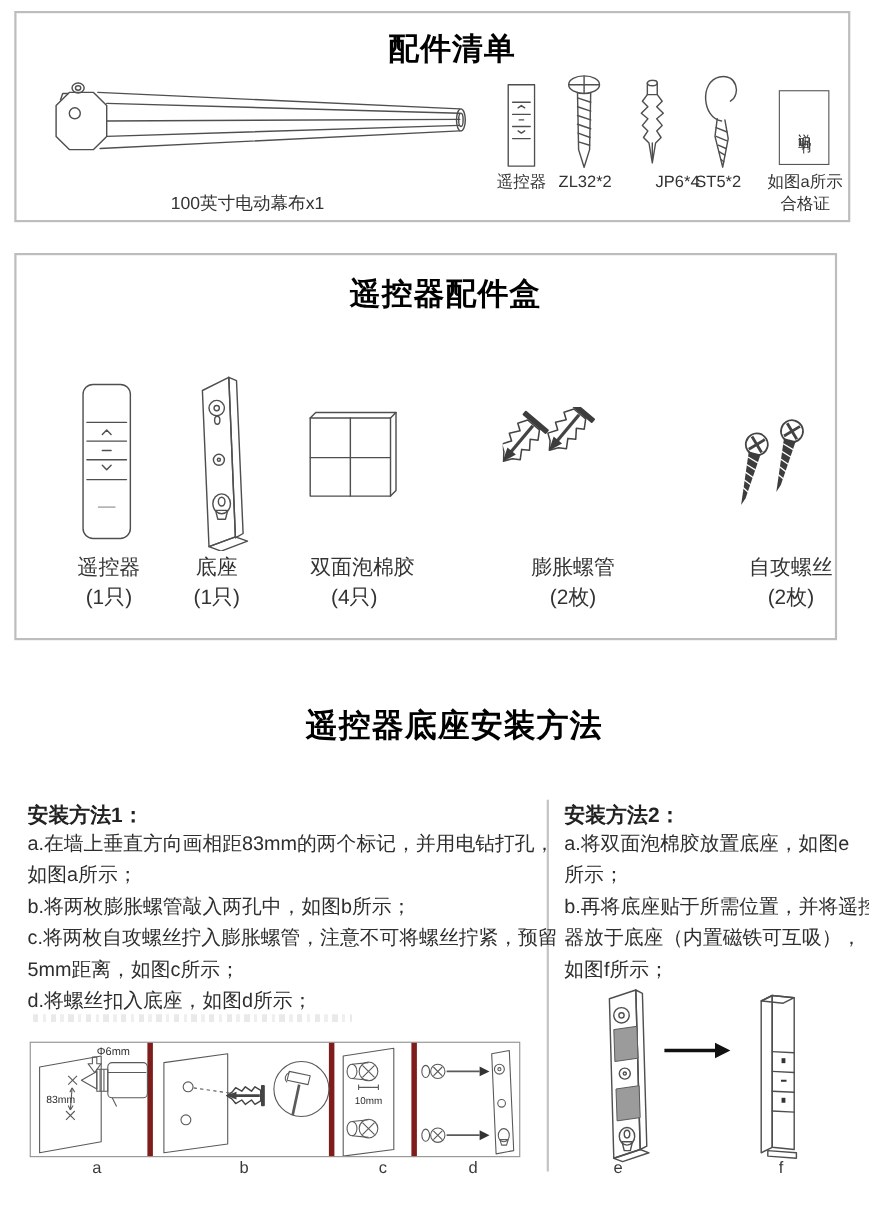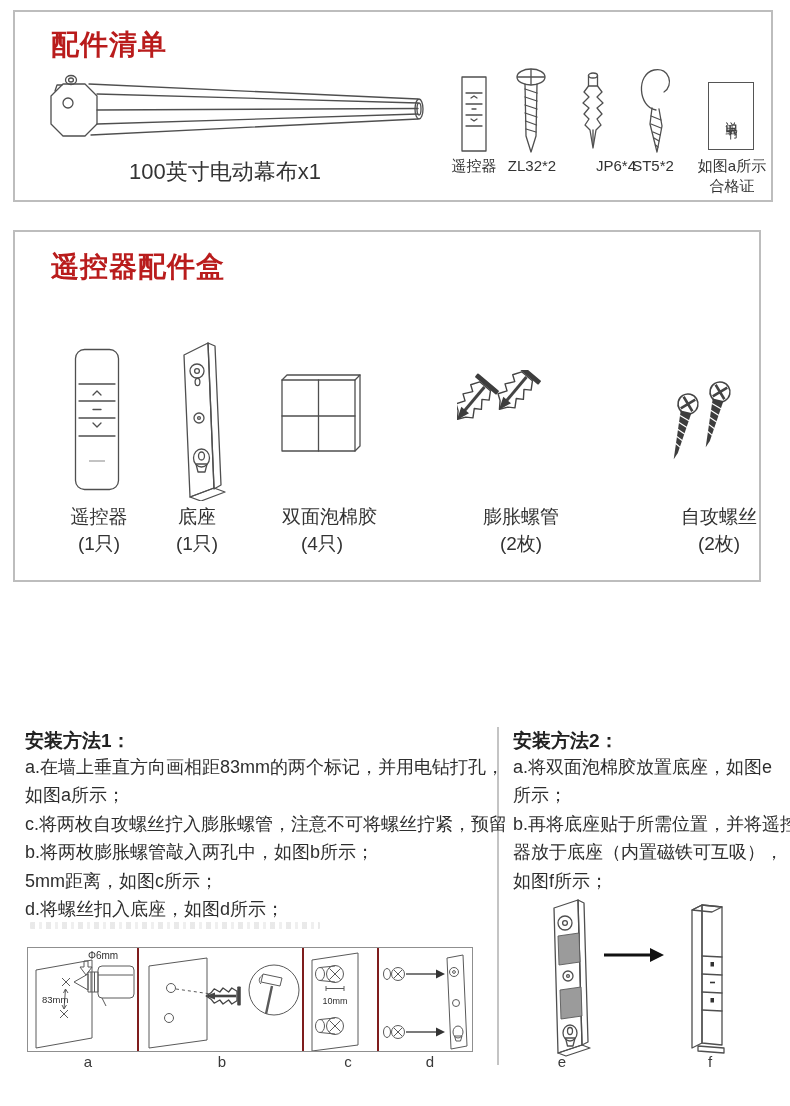--- a/index.html
+++ b/index.html
@@ -1,31 +1,31 @@
 <!DOCTYPE html>
 <html><head>
 <meta charset="utf-8">
 <style>
   html,body{margin:0;padding:0;background:#fff;}
   .page{position:relative;width:790px;height:1106px;background:#ffffff;
         font-family:"Liberation Sans","DejaVu Sans",sans-serif;color:#2e2e2e;overflow:hidden;}
   .abs{position:absolute;}
   .box{position:absolute;border:2px solid #bdbdbd;background:#fff;box-sizing:border-box;}
-  .sec-title{position:absolute;left:0;right:0;font-size:28px;font-weight:600;color:#b91c1c;letter-spacing:1px;padding-left:36px;}
+  .sec-title{position:absolute;left:0;right:0;text-align:center;font-size:28px;font-weight:600;color:#000000;letter-spacing:1px;padding-left:36px;}
   .lbl{position:absolute;text-align:center;color:#333;}
   .lbl15{font-size:15px;line-height:19px;}
   .lbl19{font-size:19px;line-height:26px;}
   .manual-box{position:absolute;border:1.5px solid #555;background:#fff;display:flex;align-items:center;justify-content:center;box-sizing:border-box;}
   .vtext{writing-mode:vertical-rl;font-size:12px;letter-spacing:3px;color:#333;}
   .method-heading{position:absolute;font-size:19px;font-weight:700;color:#222;}
   .method-lines{position:absolute;font-size:18px;color:#2e2e2e;}
   .method-lines .ln{height:28.4px;line-height:28.4px;white-space:nowrap;}
   .divider{position:absolute;width:2px;background:#c4c4c4;}
   .fig-strip{position:absolute;display:flex;border:1px solid #8f8f8f;box-sizing:border-box;background:#fff;}
-  .fig-cell{height:100%;box-sizing:border-box;border-right:2px solid #7f1d1d;position:relative;}
+  .fig-cell{height:100%;box-sizing:border-box;border-right:5px solid #7f1d1d;position:relative;}
   .fig-cell:last-child{border-right:none;}
   .fig-label{position:absolute;width:56px;text-align:center;font-size:15px;color:#3a3a3a;}
   .ghost{position:absolute;height:7px;opacity:.45;border-radius:1px;
          background:repeating-linear-gradient(90deg,#cfcfcf 0 5px,transparent 5px 9px,#dcdcdc 9px 12px,transparent 12px 16px);}
   svg{display:block;}
   svg *{vector-effect:non-scaling-stroke;}
   .sk{fill:none;stroke:#4f4f4f;stroke-width:1.3;stroke-linejoin:round;stroke-linecap:round;}
   .sk-thin{fill:none;stroke:#5a5a5a;stroke-width:1;stroke-linejoin:round;}
   .fillpad{fill:#9b9b9b;stroke:#5a5a5a;stroke-width:0.9;}
   .darkfill{fill:#3d3d3d;stroke:none;}
@@ -48,21 +48,21 @@
         <circle cx="31" cy="31" r="5"></circle>
         <path d="M52,12 L381,27"></path>
         <path d="M60,22 L381,31"></path>
         <path d="M60,38 L381,36.5"></path>
         <path d="M60,52 L381,42"></path>
         <path d="M54,63 L381,47"></path>
         <ellipse cx="382" cy="37" rx="4" ry="10"></ellipse>
         <ellipse cx="382" cy="37" rx="2" ry="6"></ellipse>
       </g>
     </svg>
-    <div class="lbl lbl15" style="left:85px;top:150px;width:250px;font-size:22px;">100英寸电动幕布x1</div>
+    <div class="lbl lbl15" style="left:85px;top:164px;width:250px;font-size:16px;">100英寸电动幕布x1</div>
 
     <svg class="abs" style="left:446px;top:64px;" width="26" height="76" viewBox="0 0 26 76">
       <g class="sk">
         <rect x="1" y="1" width="24" height="74"></rect>
         <path d="M5,17 H21 M5,28 H21 M5,39 H21 M5,50 H21"></path>
         <path d="M10,22 L13,20 L16,22"></path>
         <path d="M11,33 H15"></path>
         <path d="M10,43 L13,45 L16,43"></path>
       </g>
     </svg>
@@ -185,29 +185,30 @@
     <div class="lbl lbl19" style="left:252px;top:272px;width:110px;text-align:right;">双面泡棉胶</div>
     <div class="lbl lbl19" style="left:252px;top:299px;width:110px;">(4只)</div>
 
     <div class="lbl lbl19" style="left:454px;top:272px;width:104px;">膨胀螺管</div>
     <div class="lbl lbl19" style="left:454px;top:299px;width:104px;">(2枚)</div>
 
     <div class="lbl lbl19" style="left:652px;top:272px;width:104px;">自攻螺丝</div>
     <div class="lbl lbl19" style="left:652px;top:299px;width:104px;">(2枚)</div>
   </div>
 
+  <div class="sec-title" style="top:640px;font-size:29px;">遥控器底座安装方法</div>
 
   <div class="divider" style="left:497px;top:727px;height:338px;"></div>
 
   <div class="method-heading" style="left:25px;top:728px;">安装方法1：</div>
   <div class="method-lines" style="left:25px;top:753px;width:462px;">
     <div class="ln">a.在墙上垂直方向画相距83mm的两个标记，并用电钻打孔，</div>
     <div class="ln">如图a所示；</div>
+    <div class="ln">b.将两枚膨胀螺管敲入两孔中，如图b所示；</div>
     <div class="ln">c.将两枚自攻螺丝拧入膨胀螺管，注意不可将螺丝拧紧，预留</div>
-    <div class="ln">b.将两枚膨胀螺管敲入两孔中，如图b所示；</div>
     <div class="ln">5mm距离，如图c所示；</div>
     <div class="ln">d.将螺丝扣入底座，如图d所示；</div>
   </div>
 
   <div class="ghost" style="left:30px;top:922px;width:290px;"></div>
 
   <div class="fig-strip" style="left:27px;top:947px;width:446px;height:105px;">
 
     <div class="fig-cell" style="width:111px;">
       <svg width="110" height="103" viewBox="0 0 110 103">

